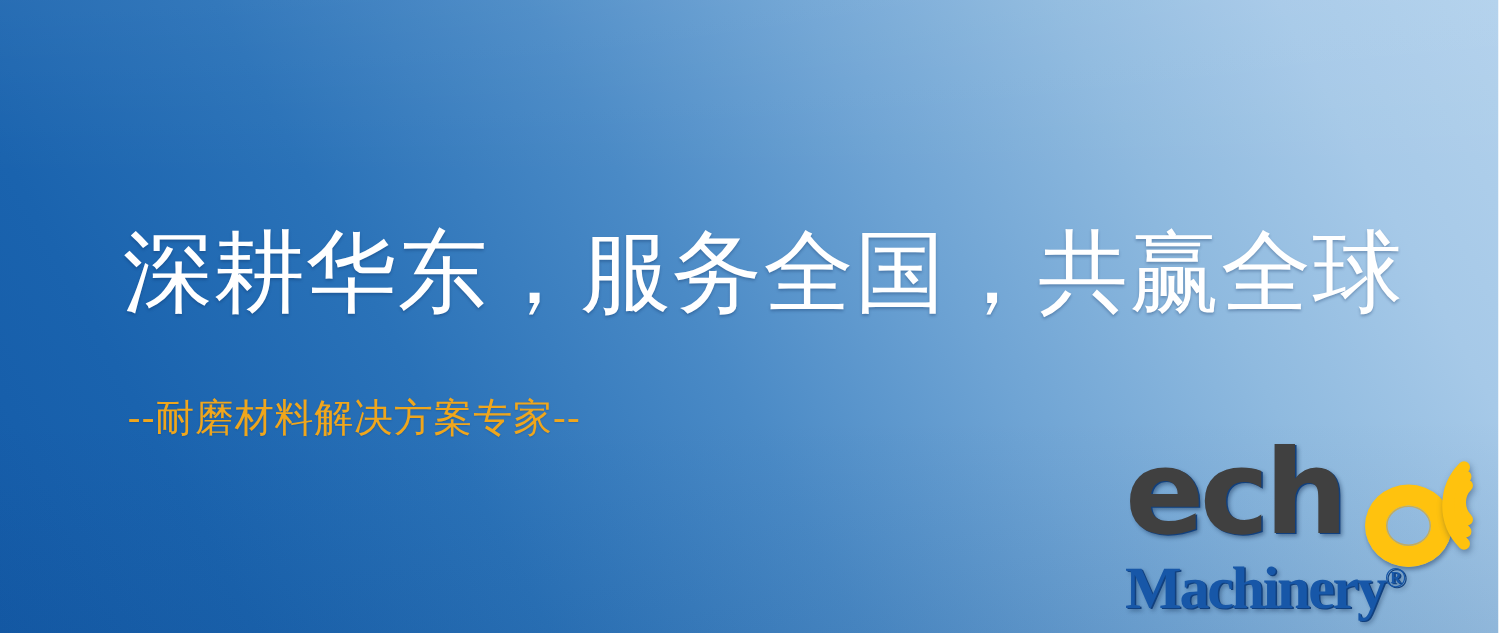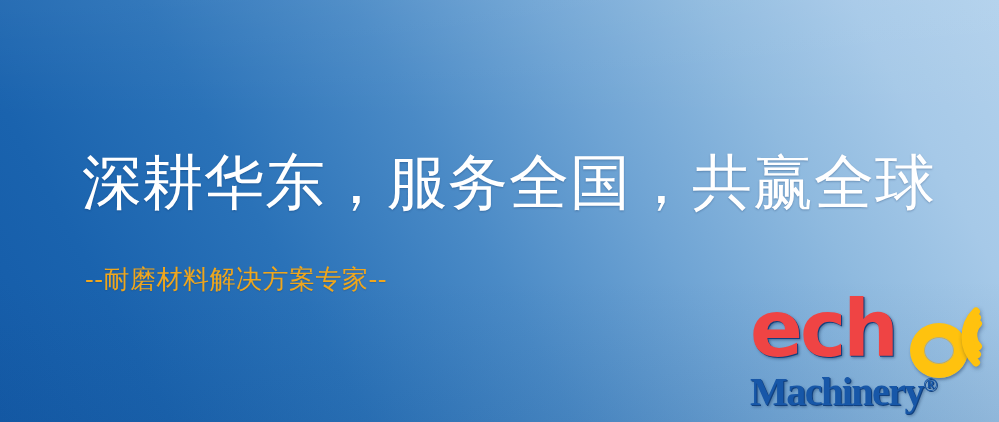--- a/index.html
+++ b/index.html
@@ -87,21 +87,21 @@
   }
   #logo-echo-text {
     position: absolute;
     left: 2px;
     top: -6px;
     font-family: "DejaVu Sans", "Liberation Sans", sans-serif;
     font-weight: bold;
     font-size: 78px;
     line-height: 1;
     letter-spacing: -3px;
-    color: #ef4444;
+    color: #404040;
     text-shadow:
        1px 1px 0 #11407e,
        2px 2px 3px rgba(10,35,70,0.45);
   }
   #logo-o {
     position: absolute;
     left: 162px;
     top: 27px;
     width: 58px;
     height: 55px;

